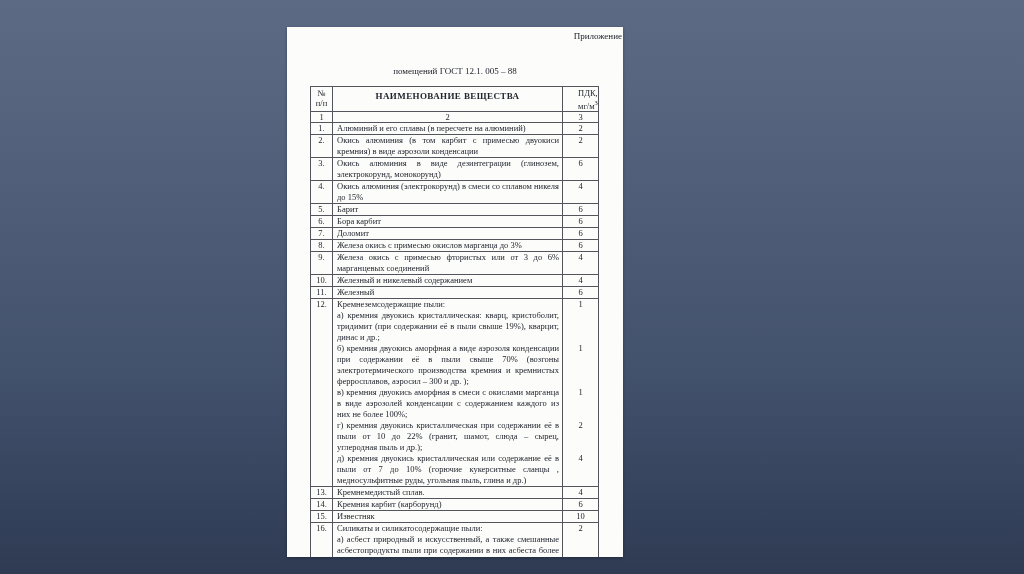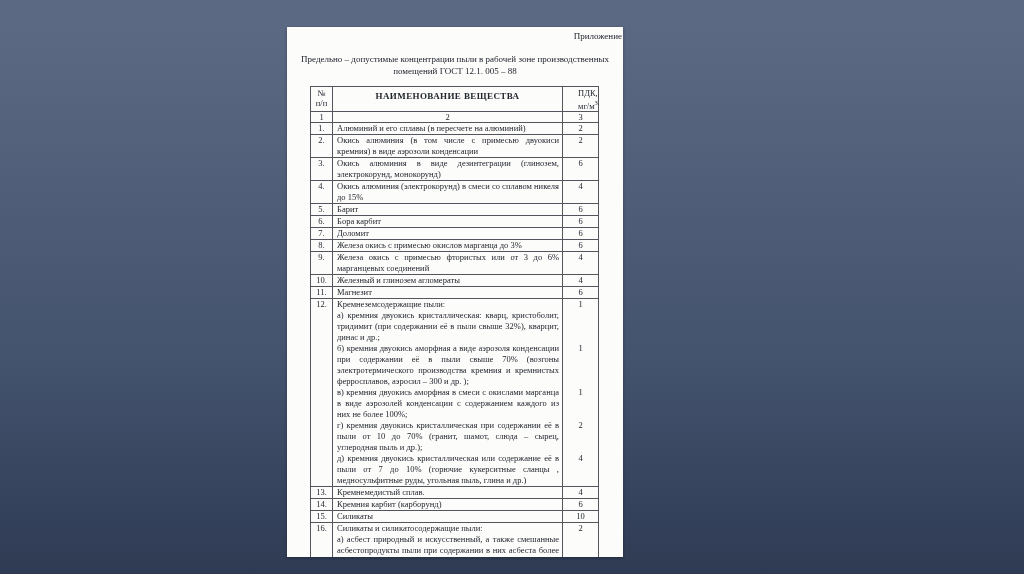--- a/index.html
+++ b/index.html
@@ -32,21 +32,21 @@
   td.th-pdk { text-align: left; font-size: 8.5px; line-height: 10px; padding: 1px 0 0 15px; }
   tr.idx td { text-align: center; line-height: 10px; }
   sup { font-size: 6.5px; }
 </style>
 </head>
 <body>
 
 <div class="page">
   <div class="corner">Приложение</div>
   <div class="title">
-    <span>Предельно – допустимые концентрации пыли в рабочей зоне производственных</span><br>
+    <br>
     <span>помещений ГОСТ 12.1. 005 – 88</span>
   </div>
 
   <table class="doc">
     <colgroup>
         <col class="c-num">
         <col class="c-name">
         <col class="c-val">
       </colgroup>
     <tbody>
@@ -67,21 +67,21 @@
         <td>3</td>
       </tr>
 
       <tr class="hr">
         <td class="num">1.</td>
         <td class="name">Алюминий и его сплавы (в пересчете на алюминий)</td>
         <td class="val">2</td>
       </tr>
       <tr class="hr">
         <td class="num">2.</td>
-        <td class="name">Окись алюминия (в том числе с примесью двуокиси кремния) в виде аэрозоли конденсации</td>
+        <td class="name">Окись алюминия (в том карбит с примесью двуокиси кремния) в виде аэрозоли конденсации</td>
         <td class="val">2</td>
       </tr>
       <tr class="hr">
         <td class="num">3.</td>
         <td class="name">Окись алюминия в виде дезинтеграции (глинозем, электрокорунд, монокорунд)</td>
         <td class="val">6</td>
       </tr>
       <tr class="hr">
         <td class="num">4.</td>
         <td class="name">Окись алюминия (электрокорунд) в смеси со сплавом никеля до 15%</td>
@@ -107,68 +107,68 @@
         <td class="name">Железа окись с примесью окислов марганца до 3%</td>
         <td class="val">6</td>
       </tr>
       <tr class="hr">
         <td class="num">9.</td>
         <td class="name">Железа окись с примесью фтористых или от 3 до 6% марганцевых соединений</td>
         <td class="val">4</td>
       </tr>
       <tr class="hr">
         <td class="num">10.</td>
-        <td class="name">Железный и глинозем агломераты</td>
+        <td class="name">Железный и никелевый содержанием</td>
         <td class="val">4</td>
       </tr>
       <tr class="hr">
         <td class="num">11.</td>
-        <td class="name">Магнезит</td>
+        <td class="name">Железный</td>
         <td class="val">6</td>
       </tr>
 
       <tr class="hr">
         <td class="num" rowspan="6">12.</td>
         <td class="name">Кремнеземсодержащие пыли:</td>
         <td class="val">1</td>
       </tr>
       <tr>
-        <td class="name">а) кремния двуокись кристаллическая: кварц, кристоболит, тридимит (при содержании её в пыли свыше 32%), кварцит, динас и др.;</td>
+        <td class="name">а) кремния двуокись кристаллическая: кварц, кристоболит, тридимит (при содержании её в пыли свыше 19%), кварцит, динас и др.;</td>
         <td class="val"></td>
       </tr>
       <tr>
         <td class="name">б) кремния двуокись аморфная а виде аэрозоля конденсации при содержании её в пыли свыше 70% (возгоны электротермического производства кремния и кремнистых ферросплавов, аэросил – 300 и др. );</td>
         <td class="val">1</td>
       </tr>
       <tr>
         <td class="name">в) кремния двуокись аморфная в смеси с окислами марганца в виде аэрозолей конденсации с содержанием каждого из них не более 100%;</td>
         <td class="val">1</td>
       </tr>
       <tr>
-        <td class="name">г) кремния двуокись кристаллическая при содержании её в пыли от 10 до 70% (гранит, шамот, слюда – сырец, углеродная пыль и др.);</td>
+        <td class="name">г) кремния двуокись кристаллическая при содержании её в пыли от 10 до 22% (гранит, шамот, слюда – сырец, углеродная пыль и др.);</td>
         <td class="val">2</td>
       </tr>
       <tr>
         <td class="name">д) кремния двуокись кристаллическая или содержание её в пыли от 7 до 10% (горючие кукерситные сланцы , медносульфитные руды, угольная пыль, глина и др.)</td>
         <td class="val">4</td>
       </tr>
 
       <tr class="hr">
         <td class="num">13.</td>
         <td class="name">Кремнемедистый сплав.</td>
         <td class="val">4</td>
       </tr>
       <tr class="hr">
         <td class="num">14.</td>
         <td class="name">Кремния карбит (карборунд)</td>
         <td class="val">6</td>
       </tr>
       <tr class="hr">
         <td class="num">15.</td>
-        <td class="name">Силикаты</td>
+        <td class="name">Известняк</td>
         <td class="val">10</td>
       </tr>
 
       <tr class="hr">
         <td class="num" rowspan="3">16.</td>
         <td class="name">Силикаты и силикатосодержащие пыли:</td>
         <td class="val">2</td>
       </tr>
       <tr>
         <td class="name">а) асбест природный и искусственный, а также смешанные асбестопродукты пыли при содержании в них асбеста более 10% ;</td>

